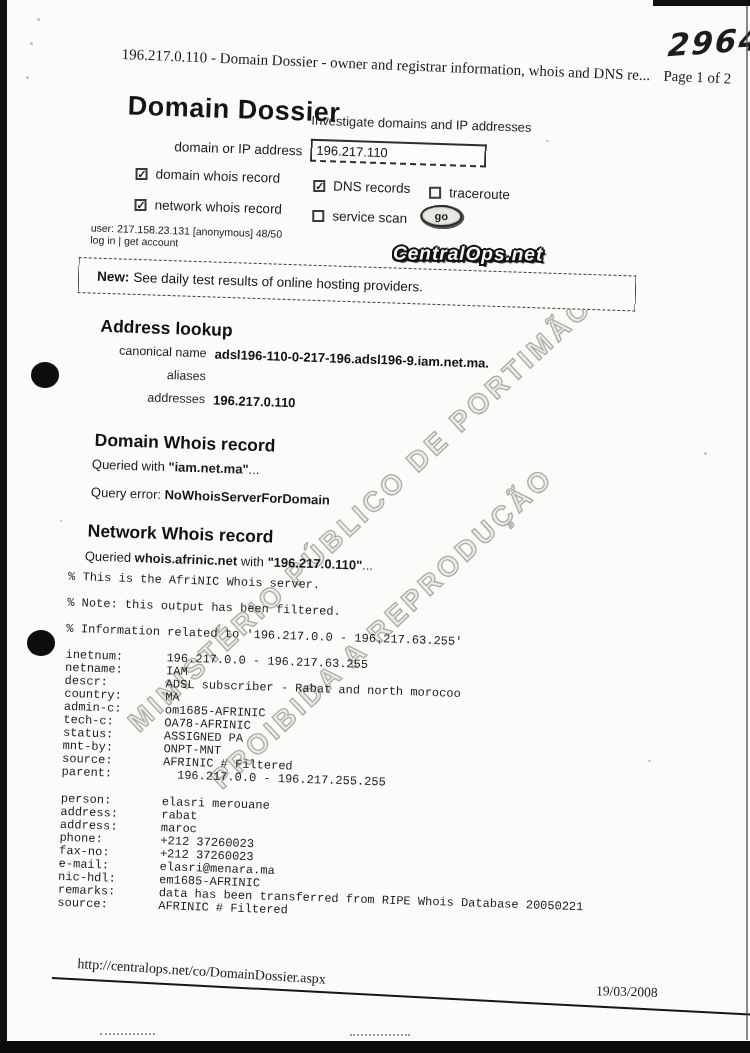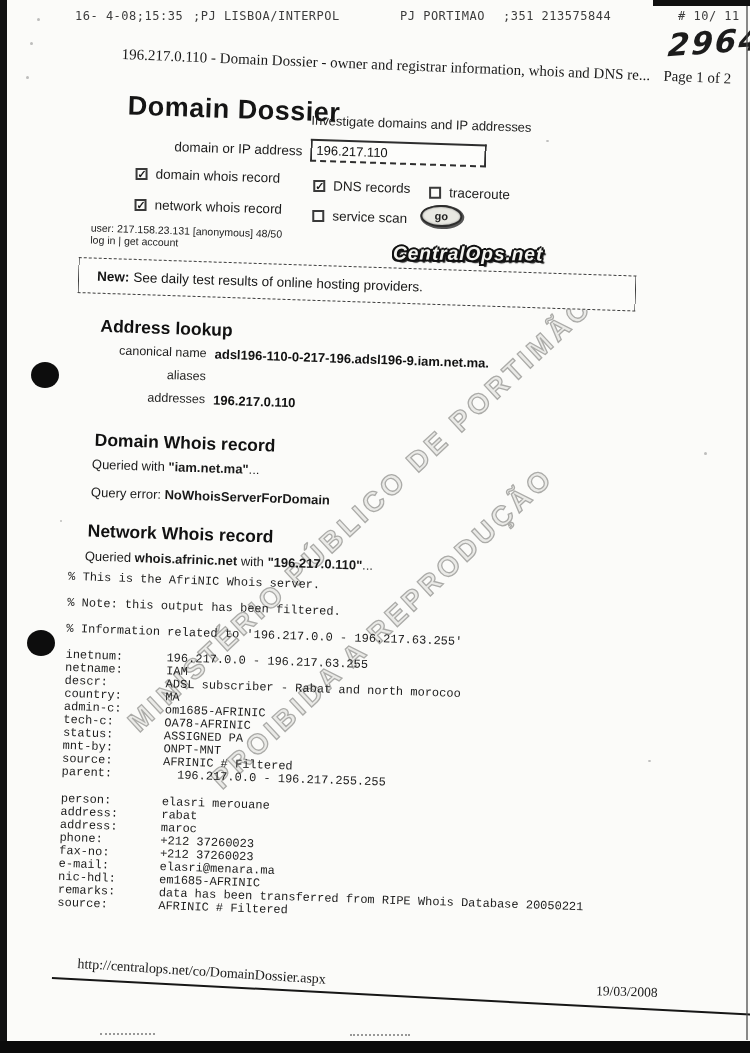--- a/index.html
+++ b/index.html
@@ -137,27 +137,20 @@
     font-size:13.5px; color:#1a1a1a; transform:rotate(1.5deg); }
 </style>
 </head>
 <body>
 
 <div id="scan-page">
 
   <div class="watermark" id="watermark-line-1">MINISTÉRIO PÚBLICO DE PORTIMÃO</div>
   <div class="watermark" id="watermark-line-2">PROIBIDA A REPRODUÇÃO</div>
 
-  <div id="fax-header">
-    <span class="fax-ts">16- 4-08;15:35</span>
-    <span class="fax-from">;PJ LISBOA/INTERPOL</span>
-    <span class="fax-to">PJ PORTIMAO</span>
-    <span class="fax-num">;351 213575844</span>
-    <span class="fax-page"># 10/ 11</span>
-  </div>
 
   <div id="handwritten-number">2964</div>
 
   <div id="print-title-row">
     <span>196.217.0.110 - Domain Dossier - owner and registrar information, whois and DNS re...</span>
     <span class="pg">Page 1 of 2</span>
   </div>
 
   <div id="webpage">
 

